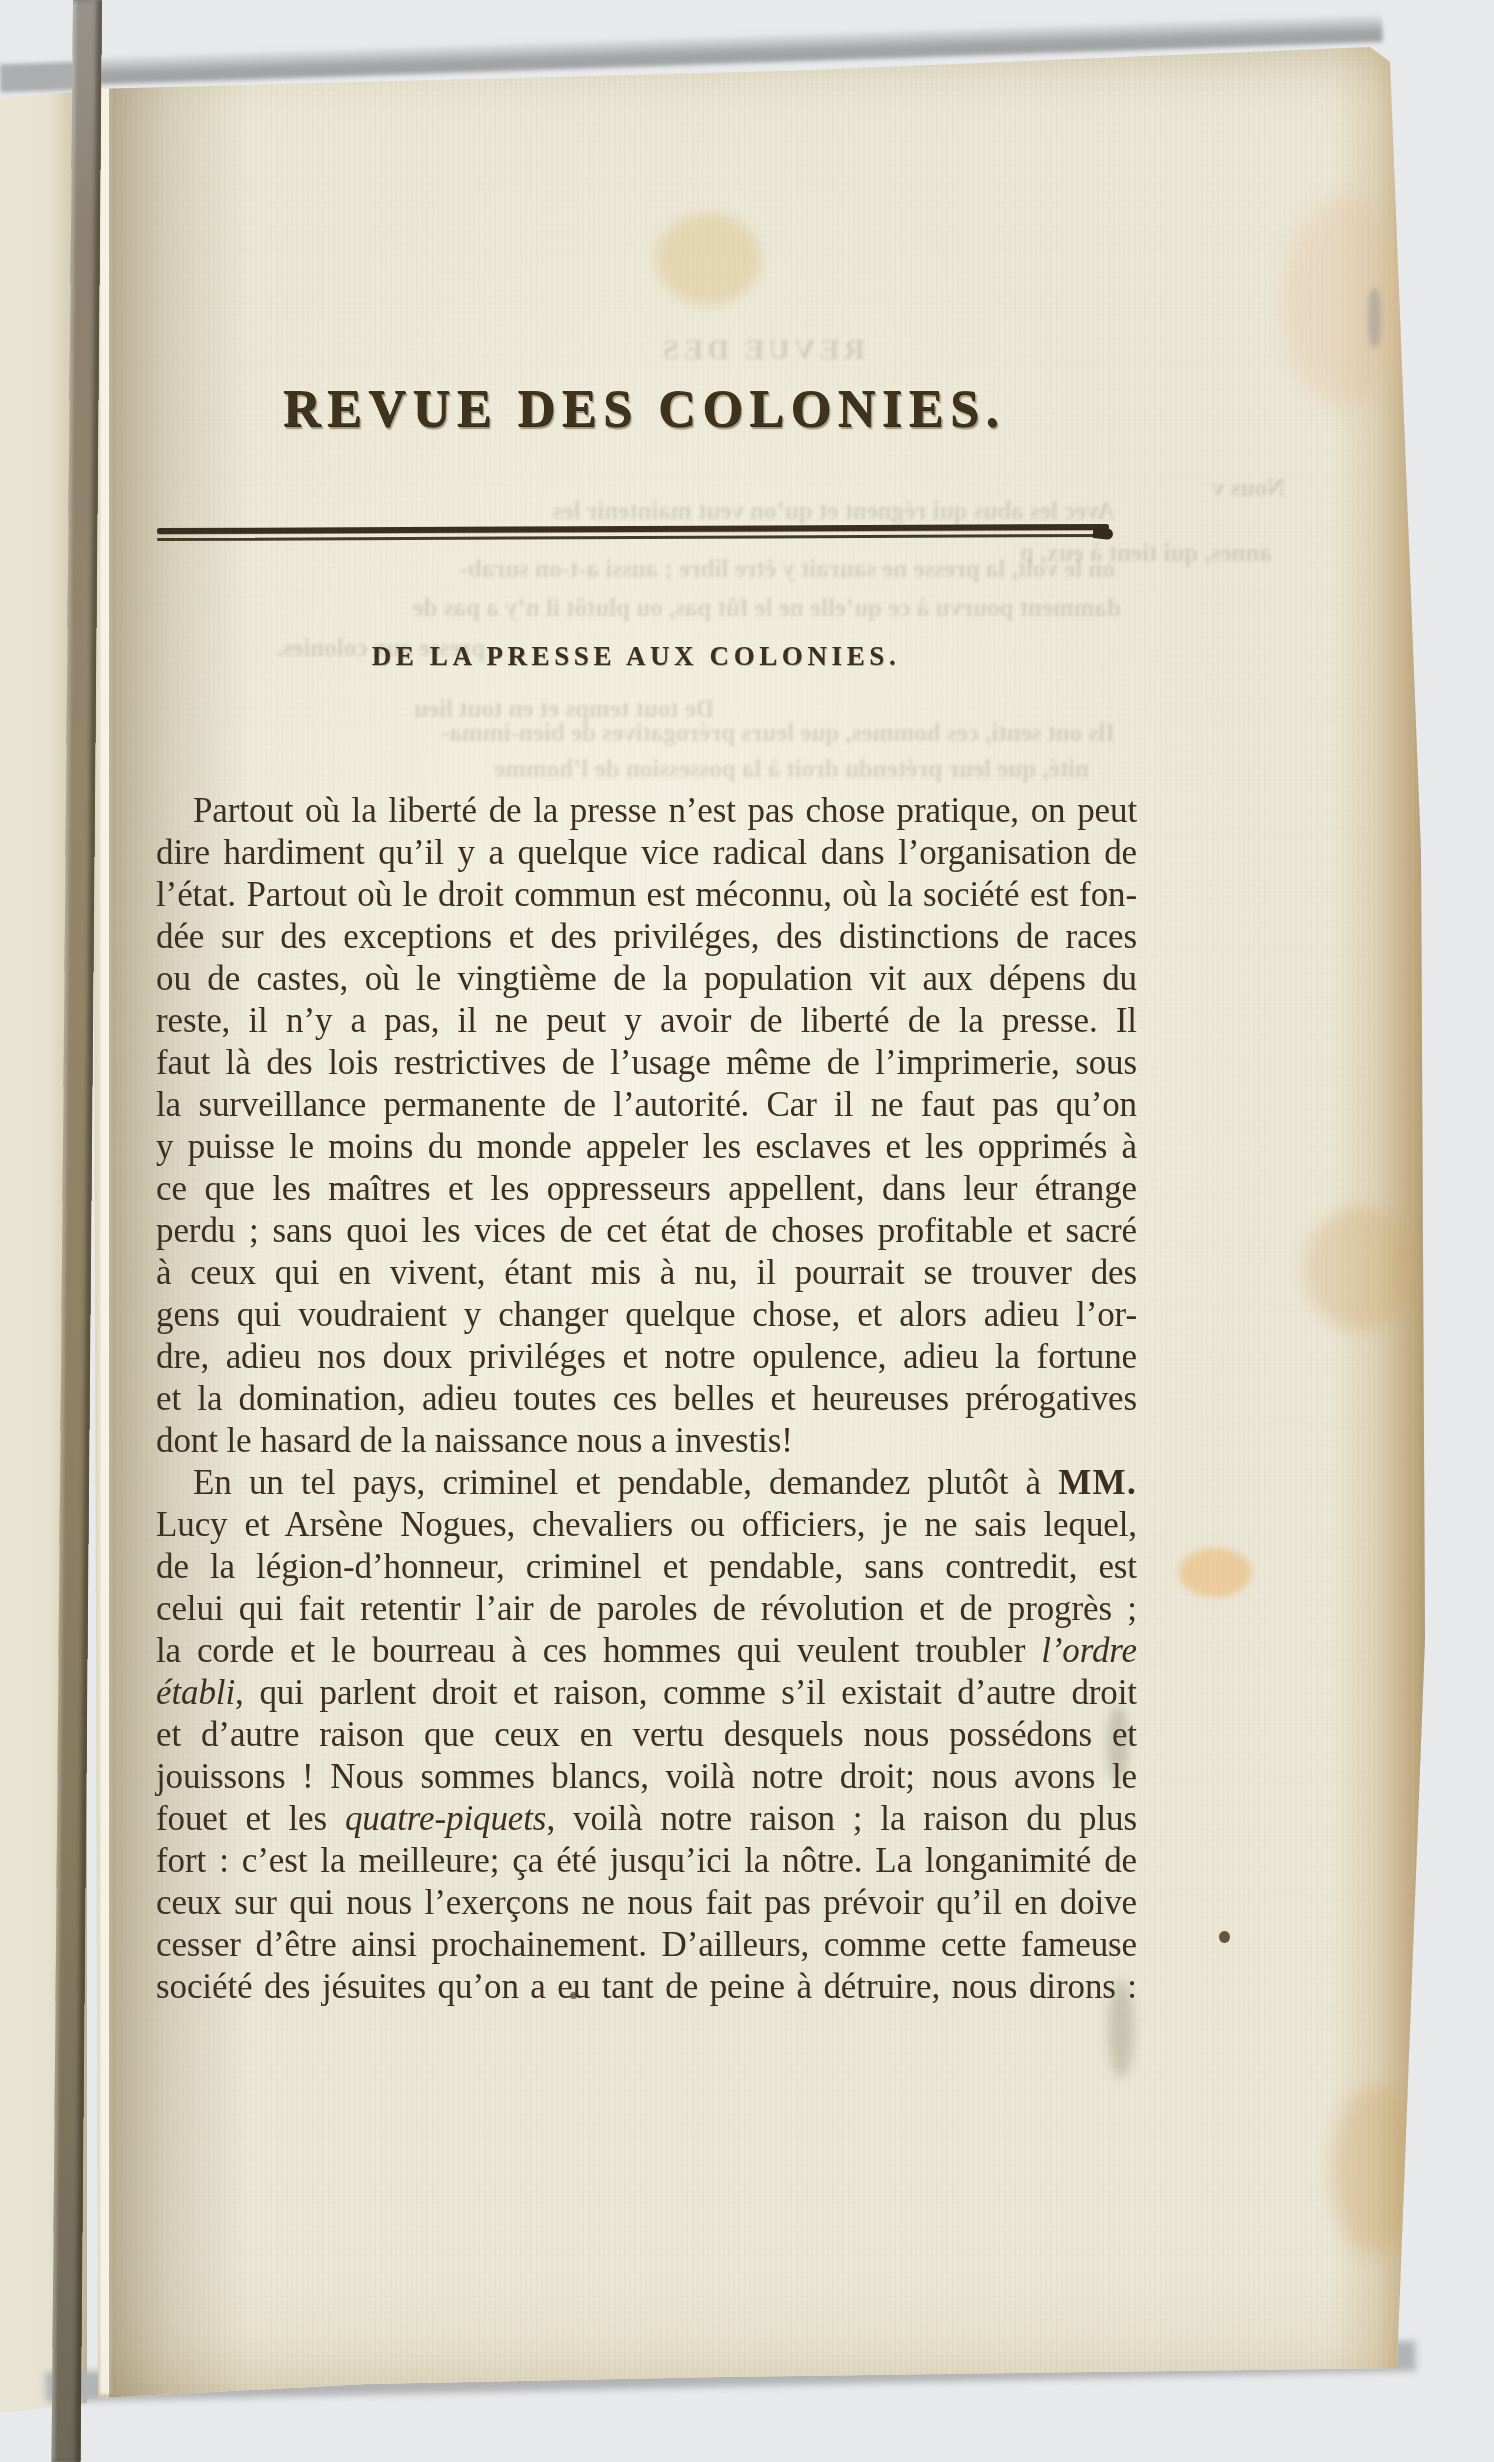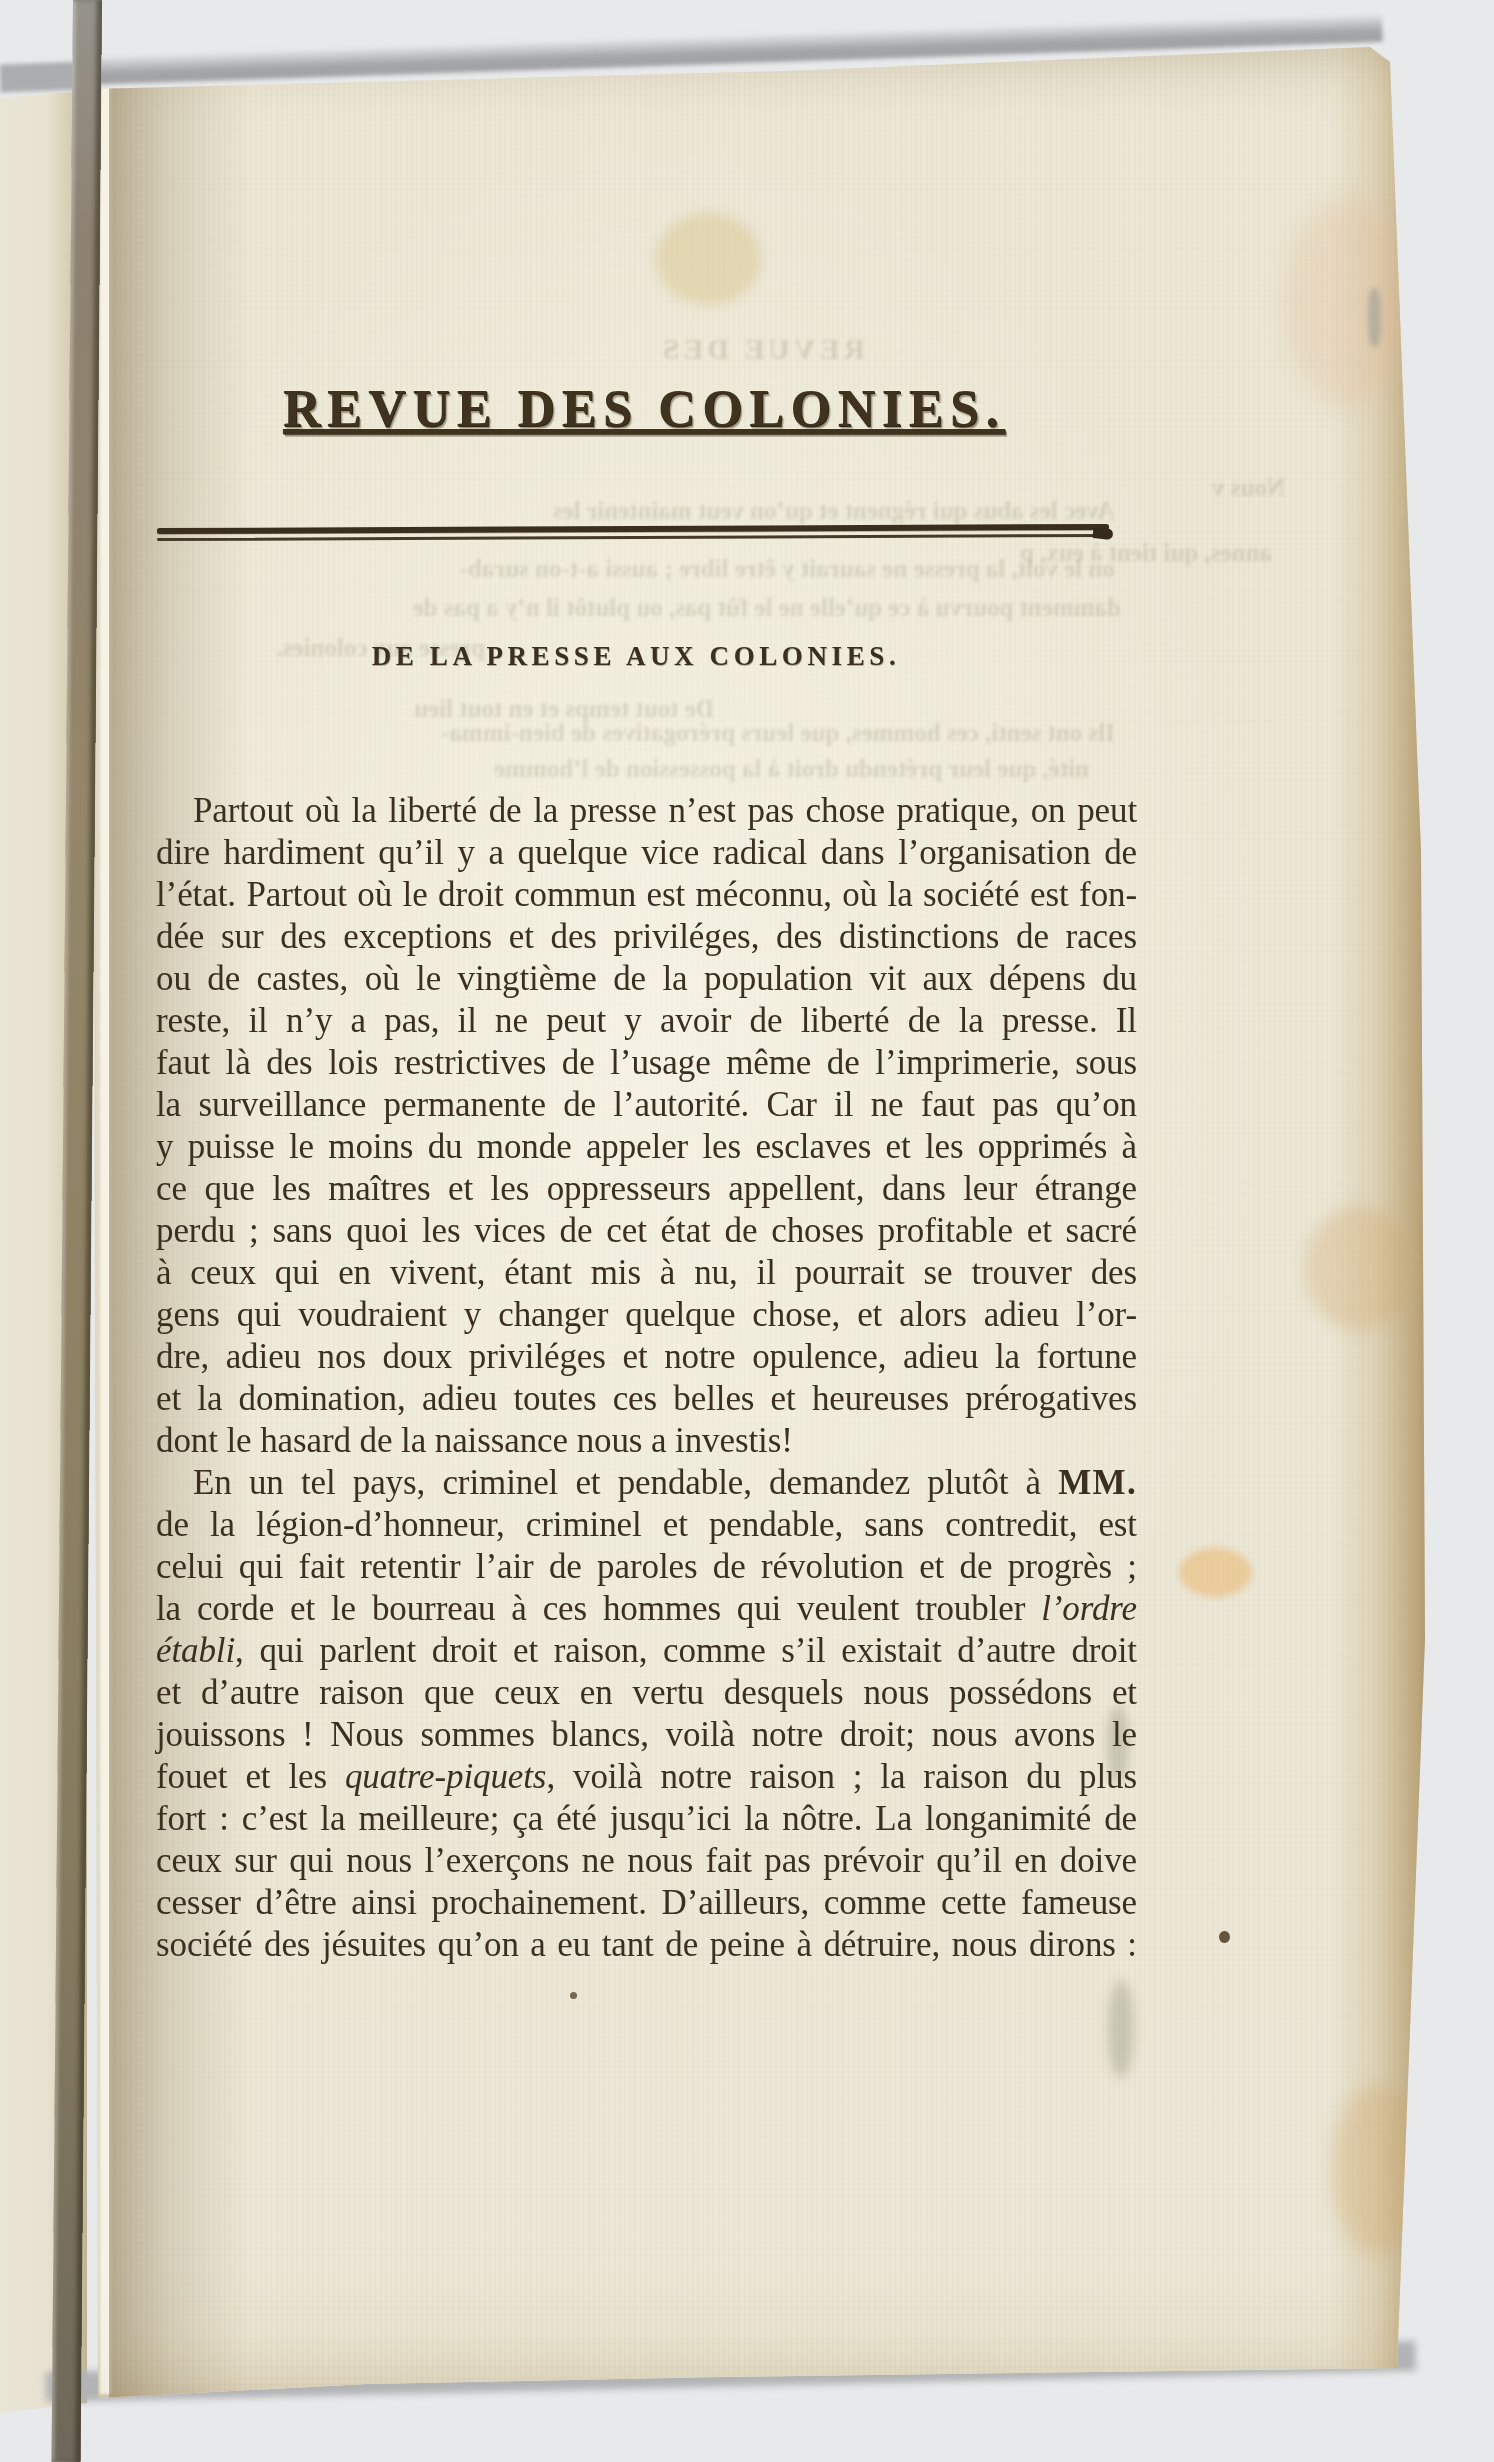--- a/index.html
+++ b/index.html
@@ -87,21 +87,20 @@
     font-size:25px;line-height:1.2;
   }
   .bleed-masthead{font-size:30px;letter-spacing:3.9px;}
   
   .masthead{
     position:absolute;left:156px;top:379px;width:976px;
     text-align:center;
     font-size:52px;font-weight:bold;letter-spacing:6.6px;
     color:#3f3320;
     text-shadow:2px 2.6px 1.3px rgba(55,44,20,.45), 0.7px 0.7px 0 #2c2212, -0.7px -0.7px 0.7px rgba(250,244,222,.5);
-    text-decoration:underline;
   }
   .rule-wrap{
     position:absolute;left:157px;top:526px;width:952px;
     transform:rotate(-0.25deg);
   }
   .rule-a{height:5.9px;background:#3a2f1f;border-radius:2.6px/2px;box-shadow:0 0.7px 0 rgba(58,47,31,.35);}
   .rule-b{height:2.6px;background:#453a28;margin-top:4.6px;border-radius:1.3px;}
   .rule-hook{position:absolute;right:-3.9px;top:3.9px;width:19.7px;height:10.5px;background:#352a1b;border-radius:0 6.6px 6.6px 1.3px;transform:rotate(7deg);}
   .article-heading{
     position:absolute;left:148px;top:641px;width:976px;
@@ -185,20 +184,21 @@
         <div class="bline"><span>la surveillance permanente de l’autorité. Car il ne faut pas qu’on</span></div>
         <div class="bline"><span>y puisse le moins du monde appeler les esclaves et les opprimés à</span></div>
         <div class="bline"><span>ce que les maîtres et les oppresseurs appellent, dans leur étrange</span></div>
         <div class="bline"><span>perdu ; sans quoi les vices de cet état de choses profitable et sacré</span></div>
         <div class="bline"><span>à ceux qui en vivent, étant mis à nu, il pourrait se trouver des</span></div>
         <div class="bline"><span>gens qui voudraient y changer quelque chose, et alors adieu l’or-</span></div>
         <div class="bline"><span>dre, adieu nos doux priviléges et notre opulence, adieu la fortune</span></div>
         <div class="bline"><span>et la domination, adieu toutes ces belles et heureuses prérogatives</span></div>
         <div class="bline nojust"><span>dont le hasard de la naissance nous a investis!</span></div>
         <div class="bline indent"><span>En un tel pays, criminel et pendable, demandez plutôt à </span><span class="b">MM.</span></div>
+        <div class="bline"><span>Lucy et Arsène Nogues, chevaliers ou officiers, je ne sais lequel,</span></div>
         <div class="bline"><span>de la légion-d’honneur, criminel et pendable, sans contredit, est</span></div>
         <div class="bline"><span>celui qui fait retentir l’air de paroles de révolution et de progrès ;</span></div>
         <div class="bline"><span>la corde et le bourreau à ces hommes qui veulent troubler </span><span class="it">l’ordre</span></div>
         <div class="bline"><span class="it">établi</span><span>, qui parlent droit et raison, comme s’il existait d’autre droit</span></div>
         <div class="bline"><span>et d’autre raison que ceux en vertu desquels nous possédons et</span></div>
         <div class="bline"><span>jouissons ! Nous sommes blancs, voilà notre droit; nous avons le</span></div>
         <div class="bline"><span>fouet et les </span><span class="it">quatre-piquets</span><span>, voilà notre raison ; la raison du plus</span></div>
         <div class="bline"><span>fort : c’est la meilleure; ça été jusqu’ici la nôtre. La longanimité de</span></div>
         <div class="bline"><span>ceux sur qui nous l’exerçons ne nous fait pas prévoir qu’il en doive</span></div>
         <div class="bline"><span>cesser d’être ainsi prochainement. D’ailleurs, comme cette fameuse</span></div>

